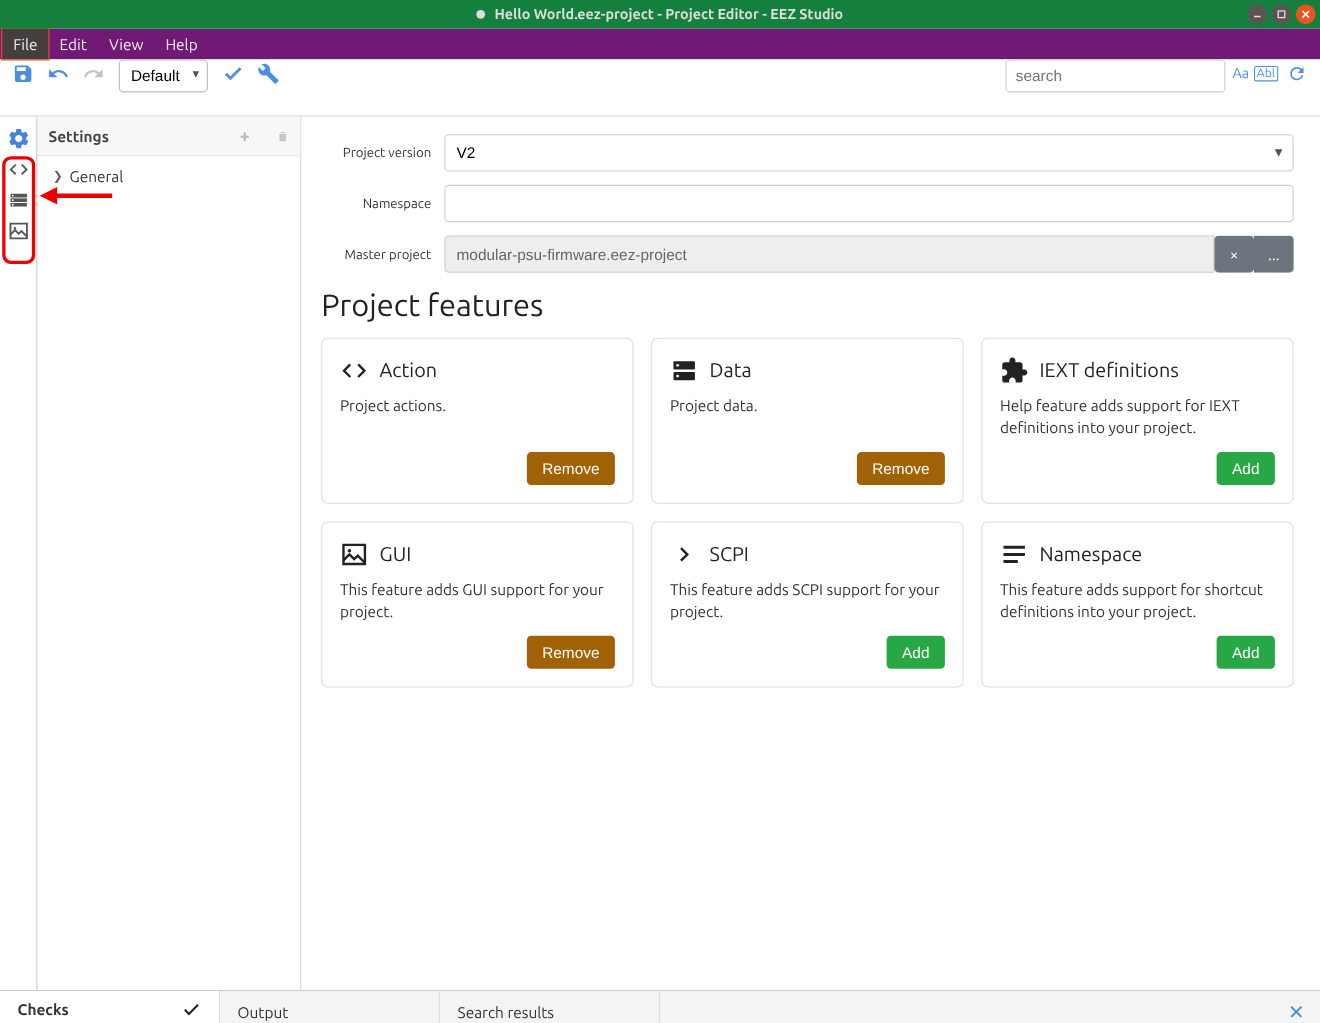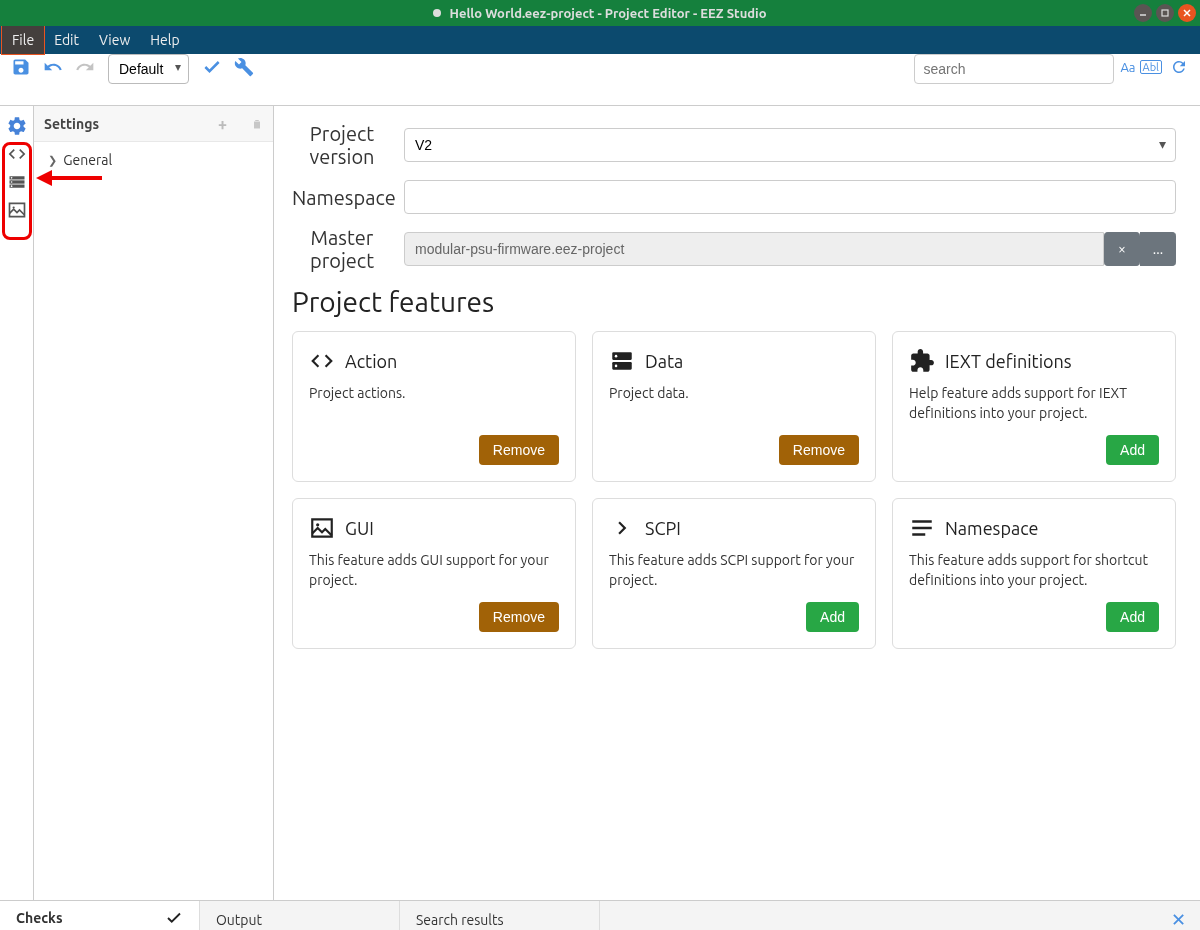--- a/index.html
+++ b/index.html
@@ -7,21 +7,21 @@
 
 
 .titlebar { background: #15803d; color: #ddd; height: 26px; display: flex; align-items: center; justify-content: center; position: relative; font-size: 13px; font-weight: bold; }
 .titlebar .dot { width: 8px; height: 8px; border-radius: 50%; background: #ddd; margin-right: 8px; }
 .titlebar .winbtns { position: absolute; right: 4px; display: flex; gap: 4px; }
 .titlebar .winbtn { width: 18px; height: 18px; border-radius: 50%; display: flex; align-items: center; justify-content: center; font-size: 11px; cursor: pointer; }
 .winbtn.min, .winbtn.max { background: #5a5553; color: #ddd; }
 .winbtn.close { background: #e95420; color: #fff; }
 
 
-.menubar { background: #0c4a6e; color: #eee; height: 28px; display: flex; align-items: stretch; padding: 0 2px; font-size: 14px; }
+.menubar { background: #701a75; color: #eee; height: 28px; display: flex; align-items: stretch; padding: 0 2px; font-size: 14px; }
 .menubar .item { padding: 0 10px; display: flex; align-items: center; cursor: pointer; }
 .menubar .item.active { background: #443f3d; outline: 1px solid #e95420; }
 
 
 .toolbar { background: #fff; height: 52px; border-bottom: 1px solid #ccc; display: flex; align-items: flex-start; padding: 0 8px; gap: 6px; }
 .toolbar .iconbtn { width: 26px; height: 26px; display: flex; align-items: center; justify-content: center; cursor: pointer; }
 .toolbar select { height: 30px; padding: 0 24px 0 10px; border: 1px solid #bbb; border-radius: 4px; background: #fff; font-size: 14px; cursor: pointer; appearance: none; position: relative; }
 .select-wrap { position: relative; margin: 0 4px; }
 .select-wrap::after { content: "▾"; position: absolute; right: 8px; top: 6px; pointer-events: none; color: #555; font-size: 12px;}
 .toolbar .spacer { flex: 1; }
@@ -45,21 +45,21 @@
 .sidepanel-head { height: 36px; display: flex; align-items: center; padding: 0 10px; border-bottom: 1px solid #e8e8e8; background: #f7f7f7; font-weight: 600; color: #444; gap: 18px; }
 .sidepanel-head .headspacer { flex: 1; }
 .sidepanel-head .headicon { color: #bbb; font-size: 16px; margin-left: 6px; cursor: pointer; }
 .tree { padding: 6px 8px; }
 .tree-item { display: flex; align-items: center; padding: 4px 6px; cursor: pointer; color: #333; font-size: 14px; }
 .tree-item .chev { margin-right: 6px; color: #666; font-size: 11px; }
 
 
 .content { flex: 1; overflow: auto; padding: 16px 24px 16px 18px; background: #fff; position: relative; }
 .form-row { display: flex; align-items: center; margin-bottom: 12px; }
-.form-row label { width: 112px; text-align: center; padding-right: 12px; color: #333; font-size: 20px; }
+.form-row label { width: 112px; text-align: right; padding-right: 12px; color: #333; font-size: 12px; }
 .form-row .field { flex: 1; }
 .form-row select, .form-row input[type=text] { width: 100%; height: 34px; border: 1px solid #ccc; border-radius: 4px; padding: 0 10px; font-size: 14px; background: #fff; }
 .form-row select { appearance: none; cursor: pointer; }
 .select-wrap2 { position: relative; flex: 1; }
 .select-wrap2::after { content: "▾"; position: absolute; right: 10px; top: 8px; pointer-events: none; color: #555; }
 .master-row .inputgroup { flex: 1; display: flex; }
 .master-row .inputgroup input { flex: 1; background: #eee; color: #666; border-radius: 4px 0 0 4px; }
 .master-row .inputgroup .btn { width: 36px; height: 34px; background: #6c757d; color: #fff; display: flex; align-items: center; justify-content: center; cursor: pointer; border-top: 1px solid #6c757d; border-bottom: 1px solid #6c757d; }
 .master-row .inputgroup .btn:last-child { border-radius: 0 4px 4px 0; }
 

